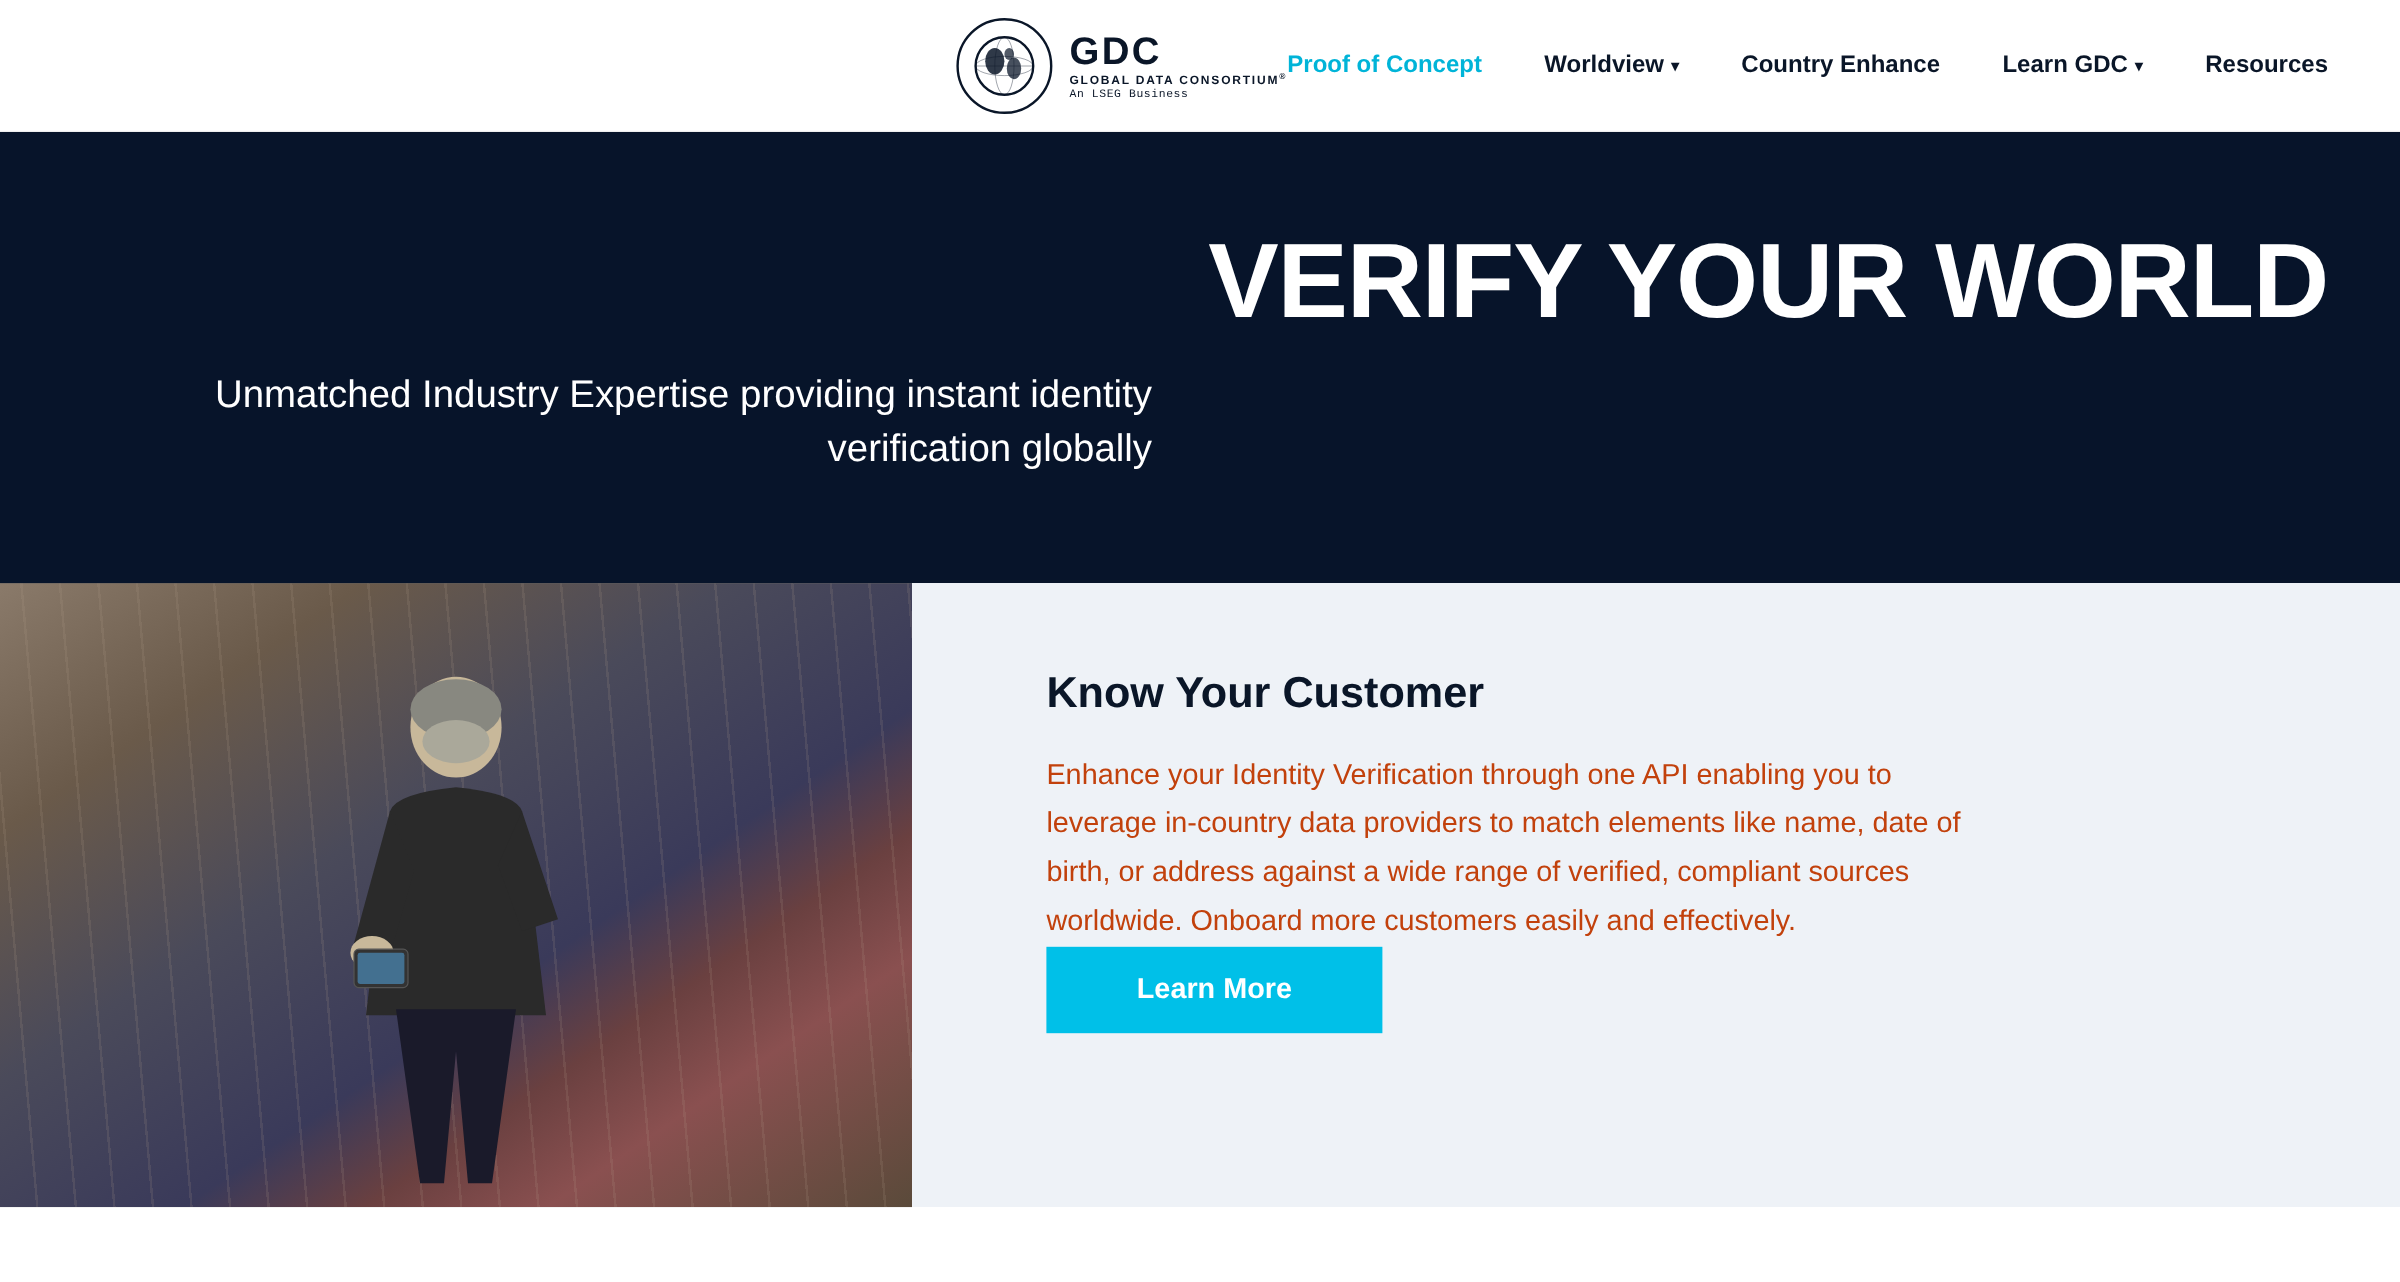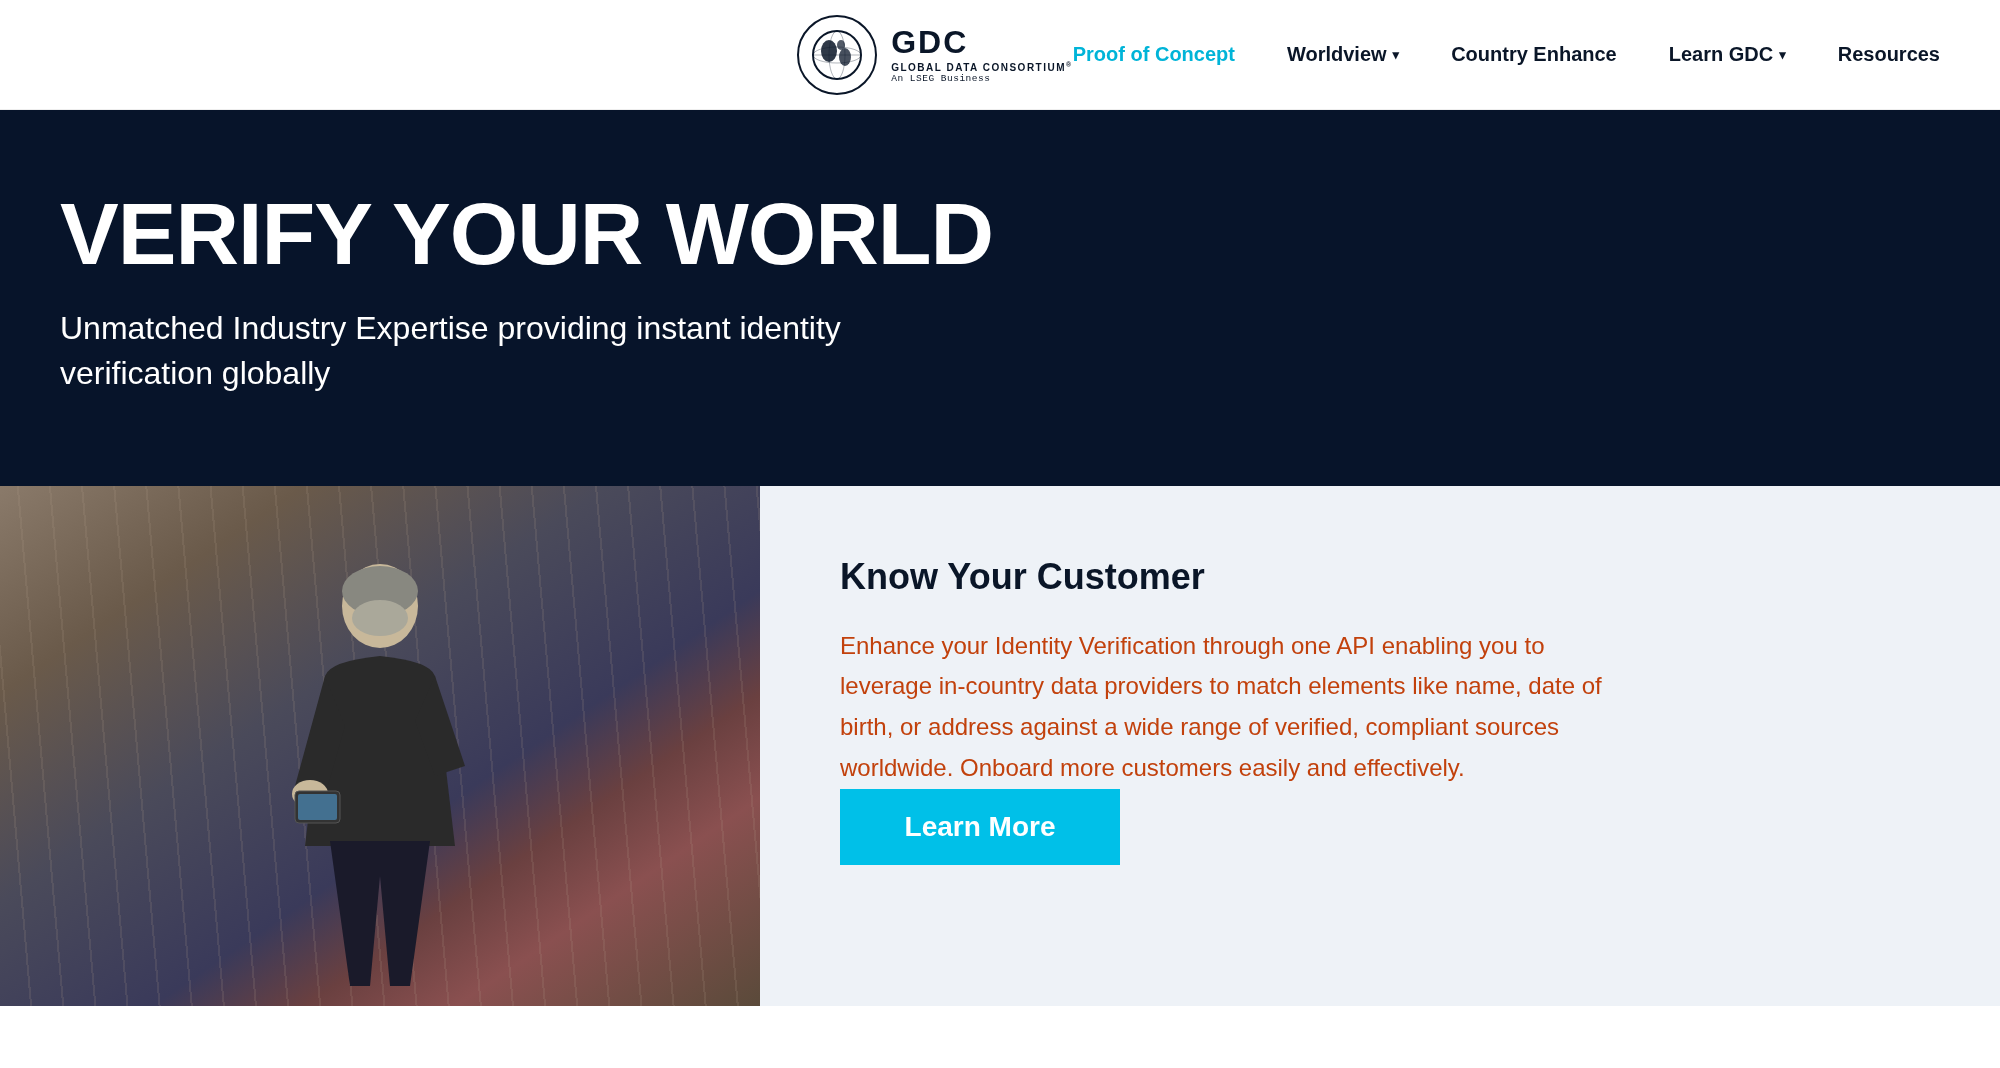--- a/index.html
+++ b/index.html
@@ -88,20 +88,21 @@
     }
 
     
     .hero {
       background: #07142a;
       padding: 80px 60px 90px 60px;
       min-height: 320px;
       display: flex;
       flex-direction: column;
       justify-content: center;
+      text-align: right;
     }
     .hero-title {
       font-size: 88px;
       font-weight: 900;
       color: #fff;
       letter-spacing: -1px;
       line-height: 1;
       margin-bottom: 28px;
     }
     .hero-subtitle {
@@ -161,21 +162,21 @@
           85deg,
           transparent 0px,
           transparent 30px,
           rgba(180,160,140,0.15) 30px,
           rgba(180,160,140,0.15) 32px
         );
     }
 
     .content-right {
       flex: 1;
-      padding: 70px 80px 60px 80px;
+      padding: 70px 80px 60px 112px;
       background: #eef2f7;
       display: flex;
       flex-direction: column;
       justify-content: flex-start;
     }
     .know-title {
       font-size: 36px;
       font-weight: 800;
       color: #0a1628;
       margin-bottom: 28px;
@@ -183,21 +184,21 @@
     .know-body {
       font-size: 24px;
       color: #c2410c;
       line-height: 1.7;
       max-width: 780px;
     }
     .learn-more-btn {
       display: inline-block;
       background: #00c0e8;
       color: #fff;
-      font-size: 28px;
+      font-size: 24px;
       font-weight: 700;
       padding: 22px 60px;
       cursor: pointer;
       border: none;
       text-align: center;
       width: 280px;
     }
   </style>
 </head>
 <body>

